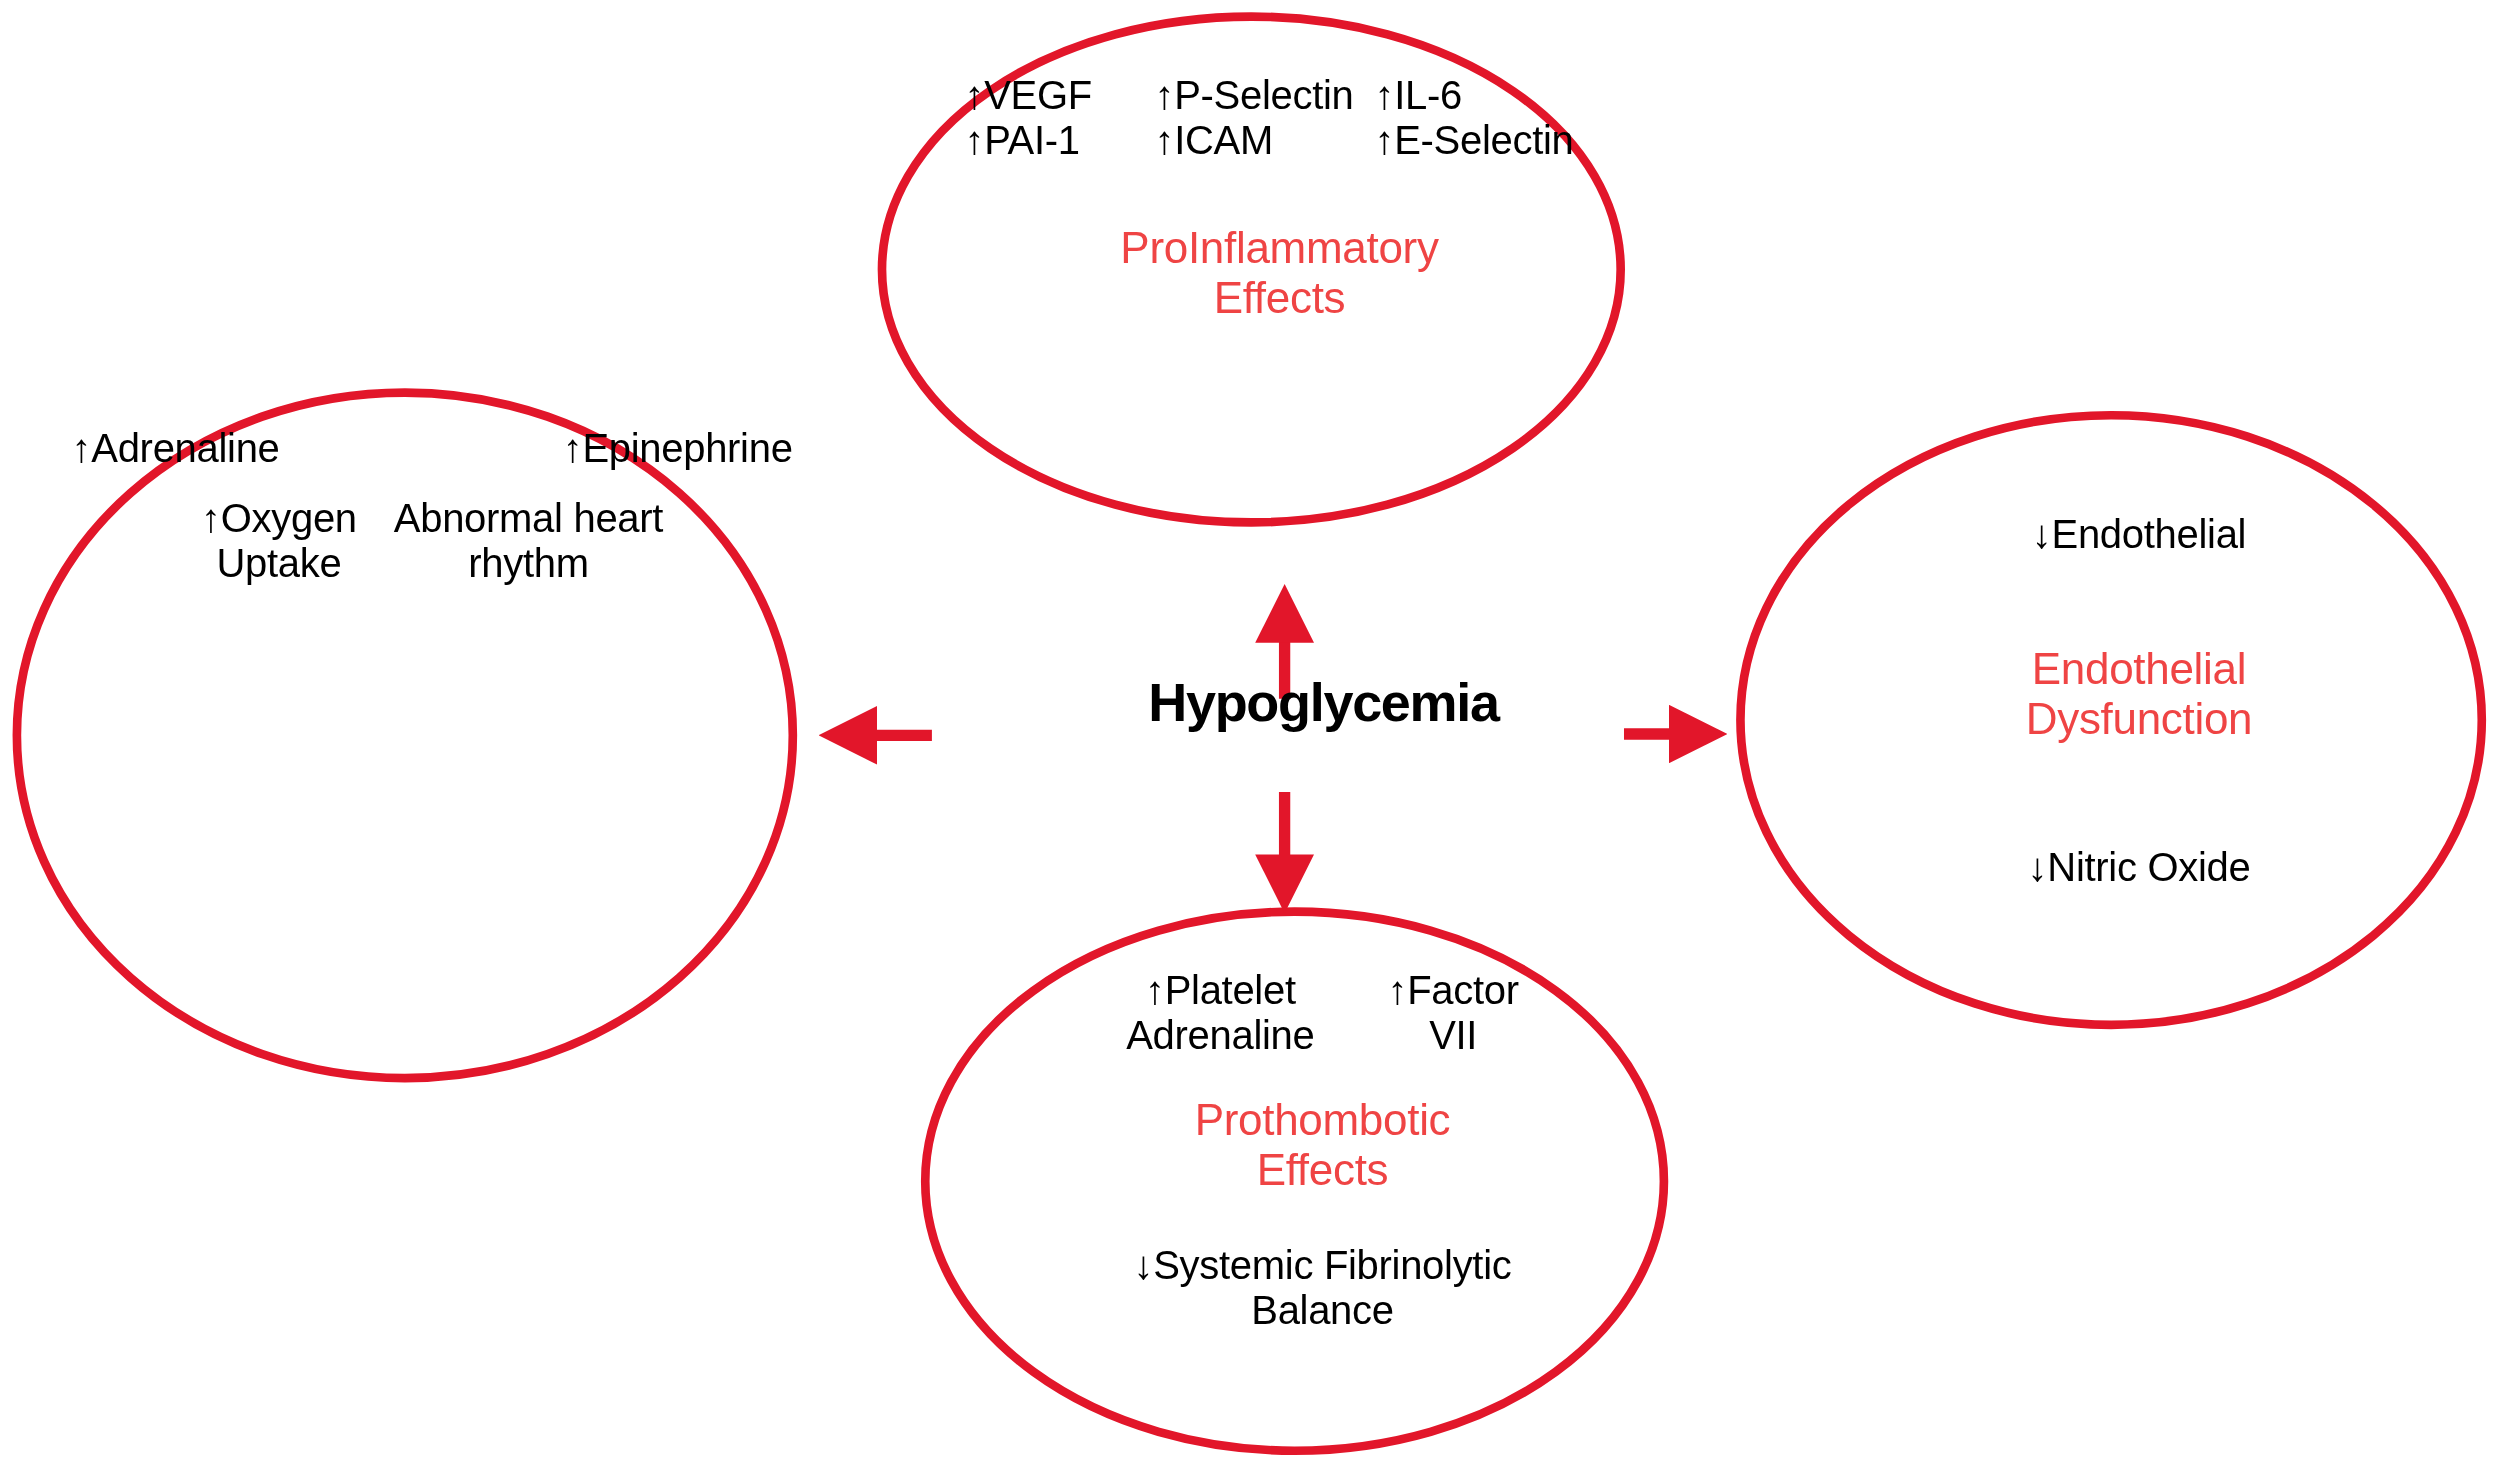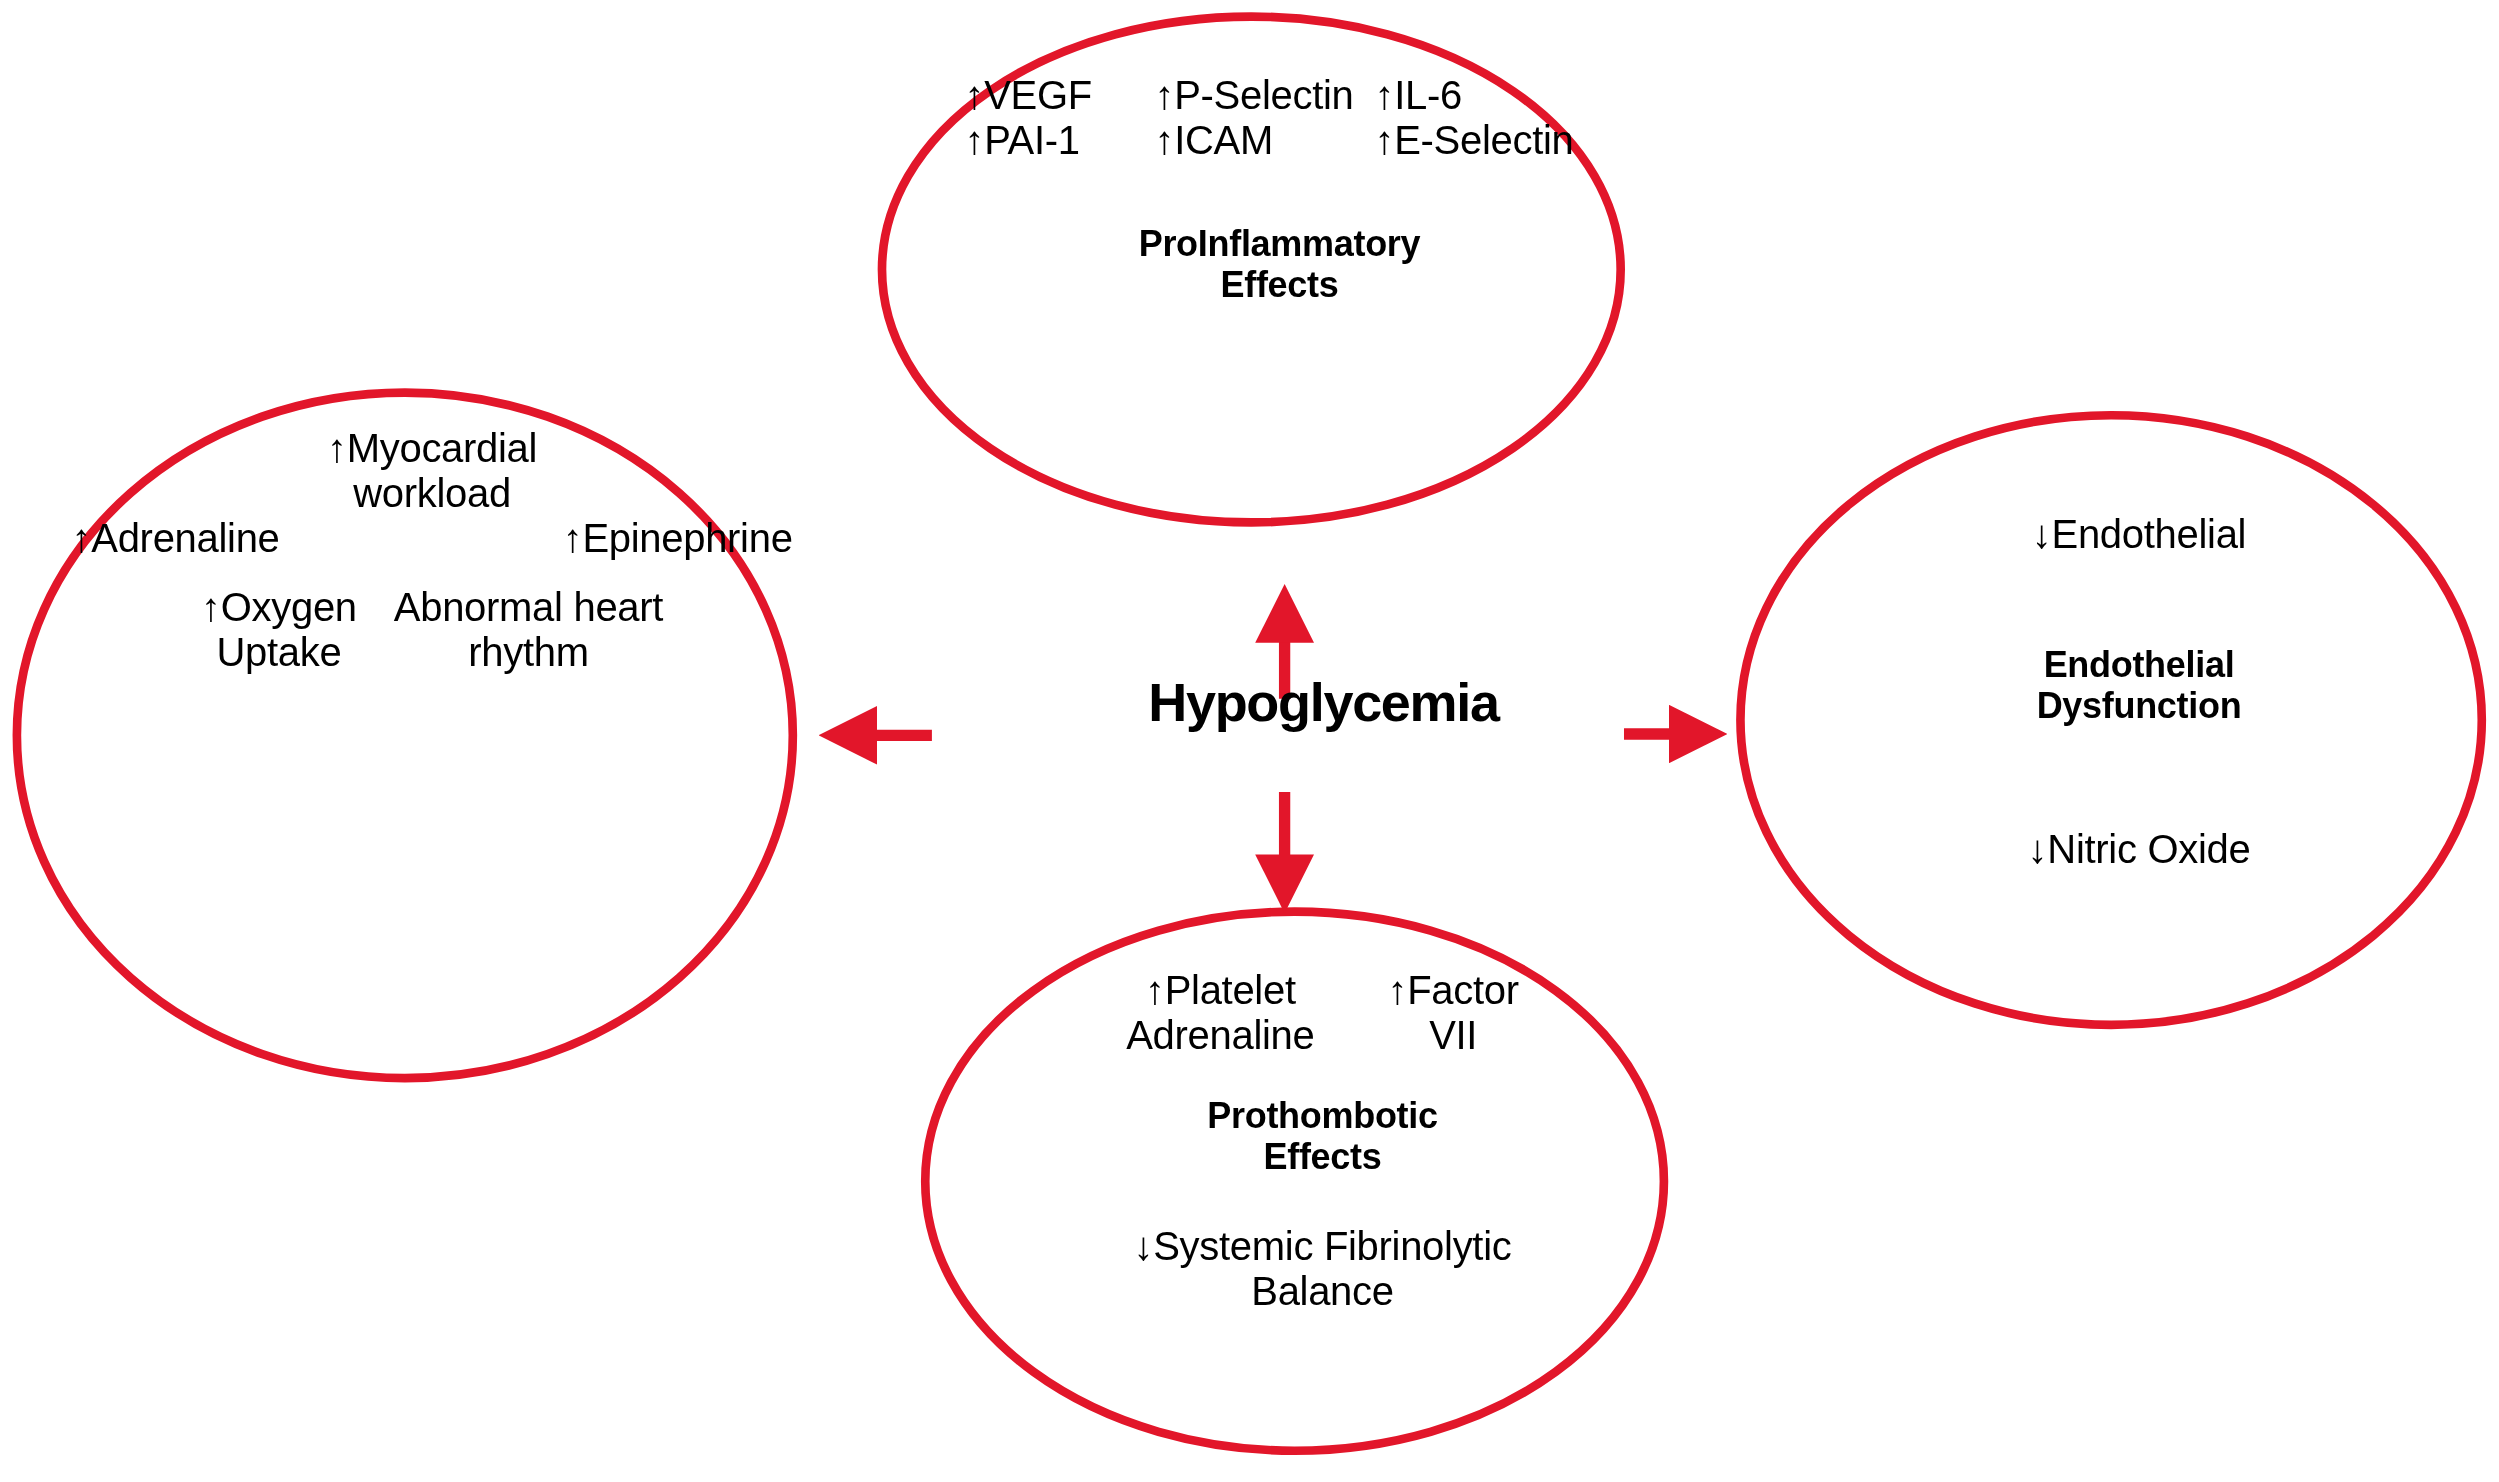--- a/index.html
+++ b/index.html
@@ -44,26 +44,26 @@
     pointer-events: auto;
   }
   .item {
     font-size: 40px;
     line-height: 1.12;
     letter-spacing: -0.3px;
     white-space: pre-line;
     color: #000000;
   }
   .title {
-    font-size: 36px;
-    font-weight: bold;
+    font-size: 44px;
+    font-weight: normal;
     line-height: 1.15;
     letter-spacing: -0.3px;
     white-space: pre-line;
-    color: #000000;
+    color: #ef4444;
   }
 
   
   #node-proinflammatory {
     left: 882px;
     top: 73px;
     width: 739px;
   }
   #node-proinflammatory .grid-row {
     display: flex;
@@ -178,22 +178,20 @@
       <div class="grid-row">
         <span class="item c1">↑PAI-1</span>
         <span class="item c2">↑ICAM</span>
         <span class="item c3">↑E-Selectin</span>
       </div>
       <div class="title">ProInflammatory
 Effects</div>
     </div>
 
     <div class="node" id="node-sympathoadrenal">
-      <div class="item">↑Myocardial
-workload</div>
       <div class="pair">
         <span class="item">↑Adrenaline</span>
         <span class="item">↑Epinephrine</span>
       </div>
       <div class="lower">
         <span class="item">↑Oxygen
 Uptake</span>
         <span class="item">Abnormal heart
 rhythm</span>
       </div>

